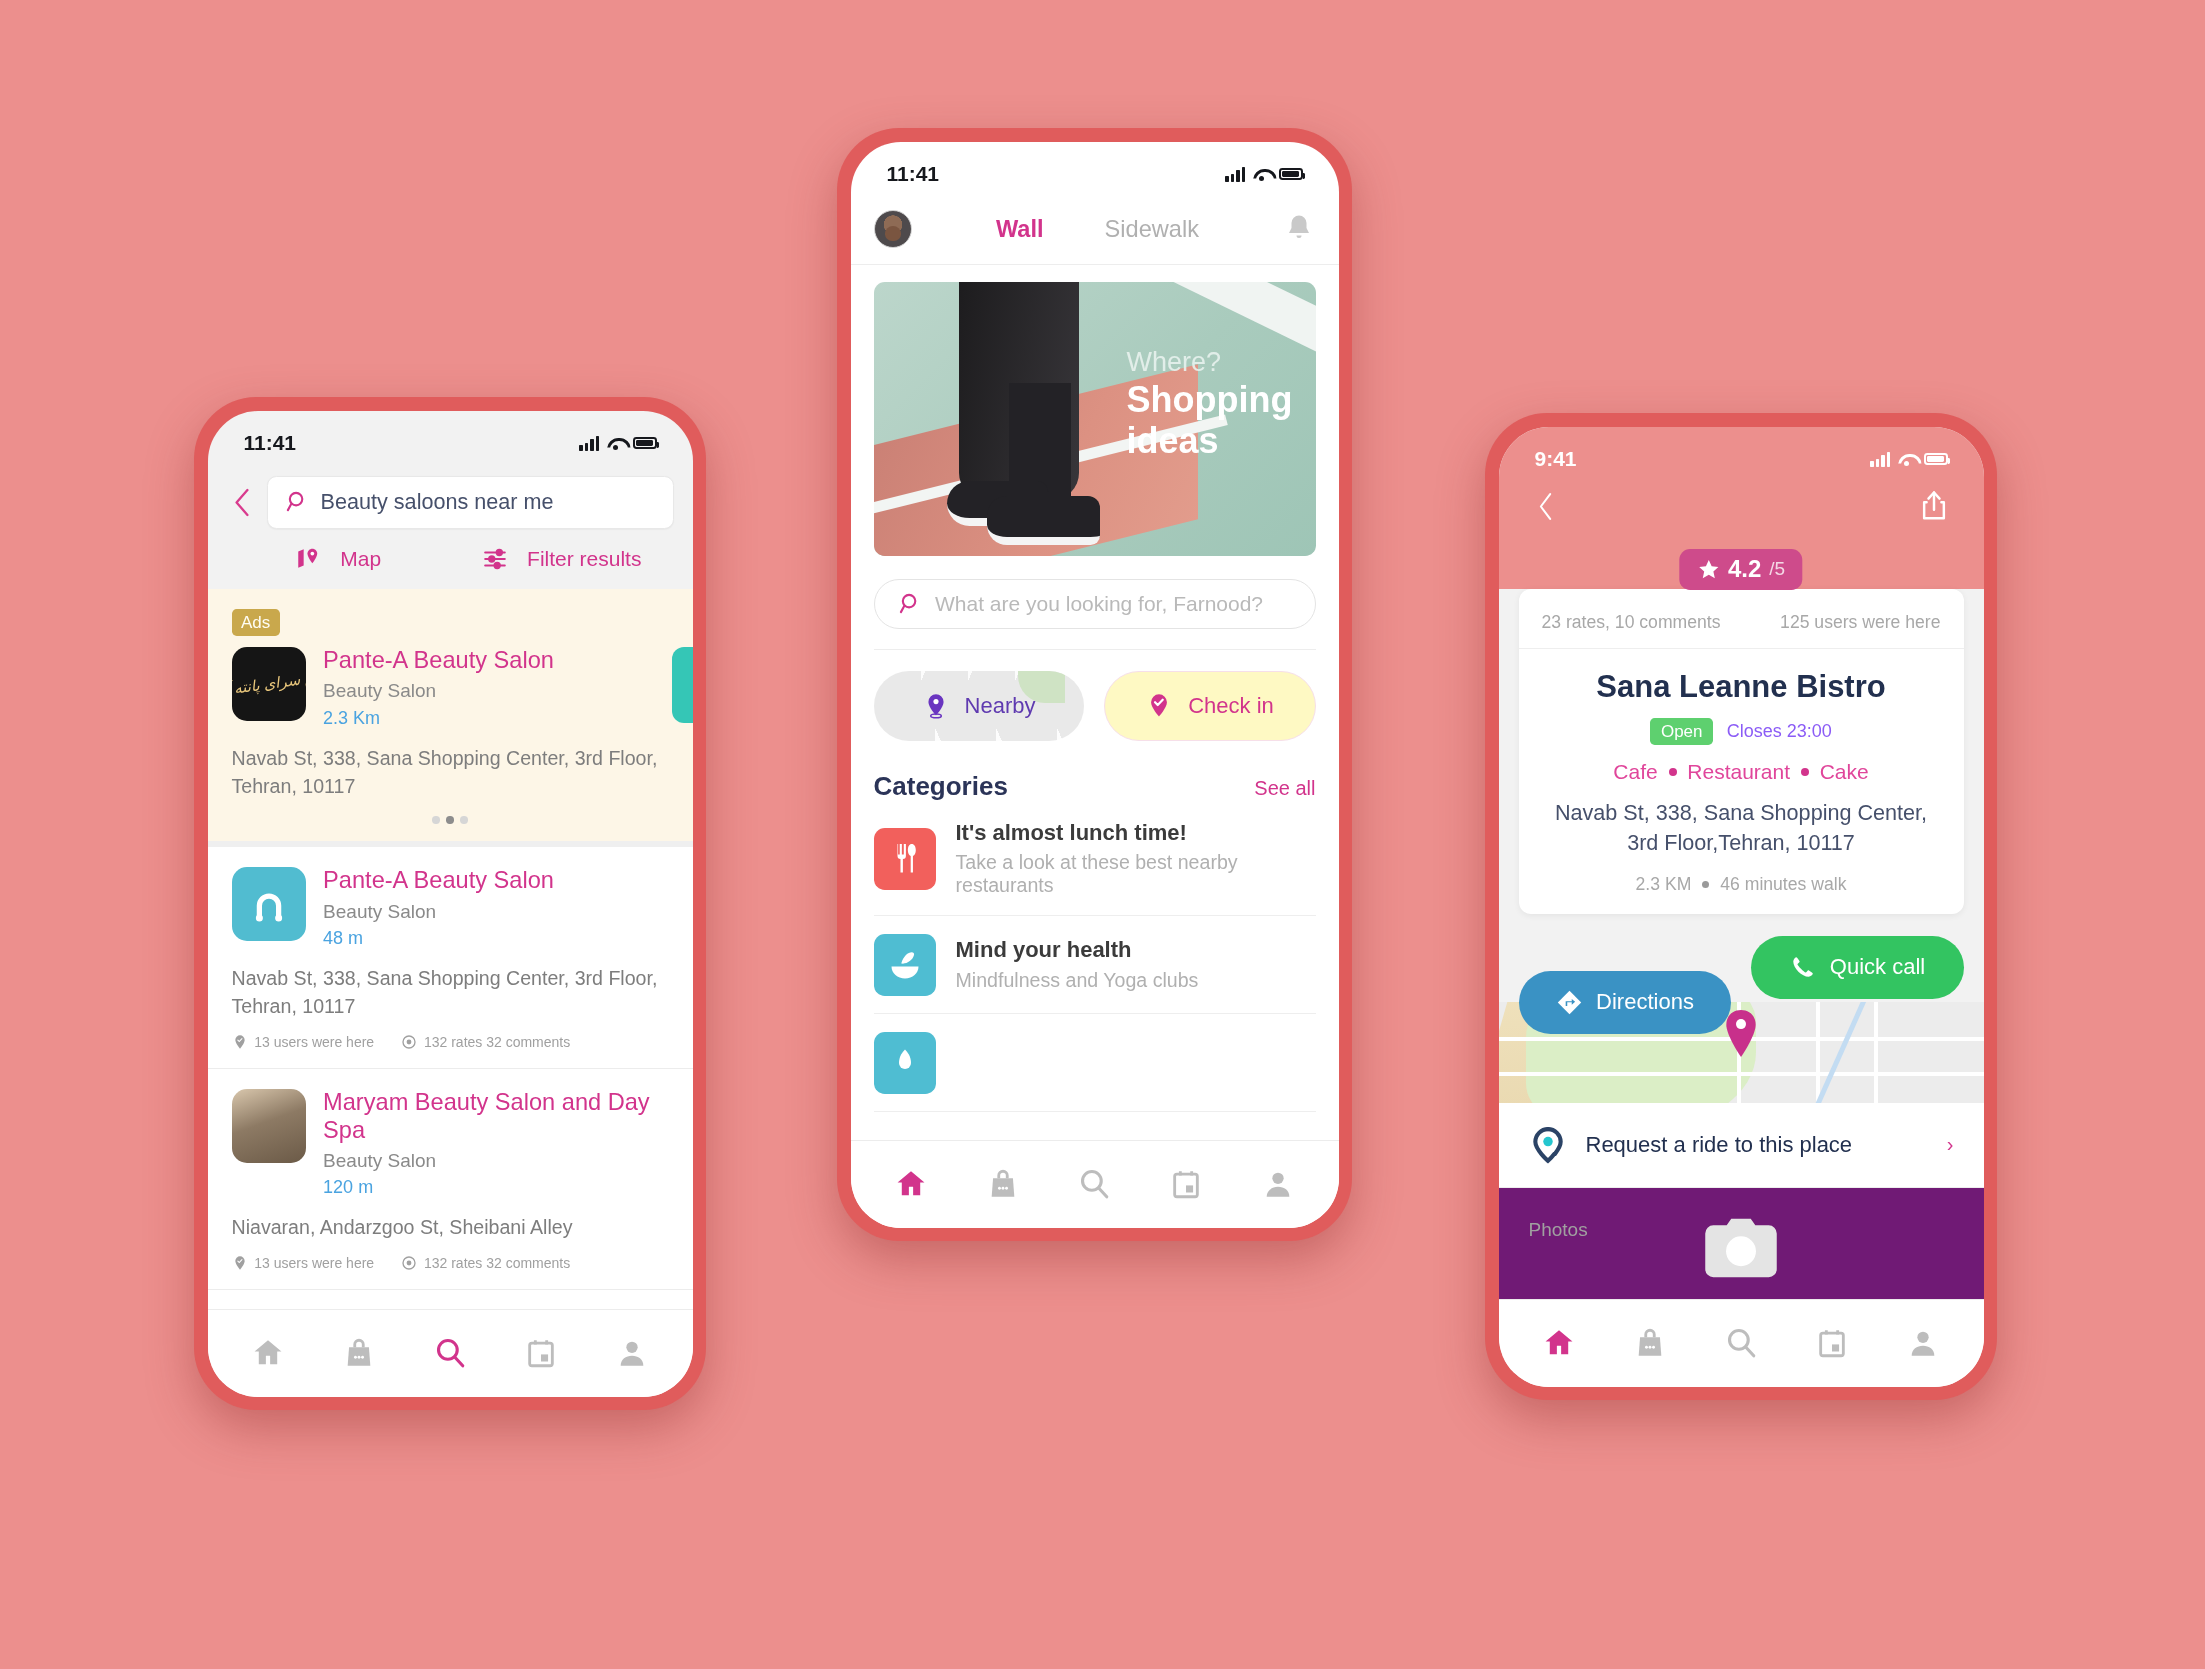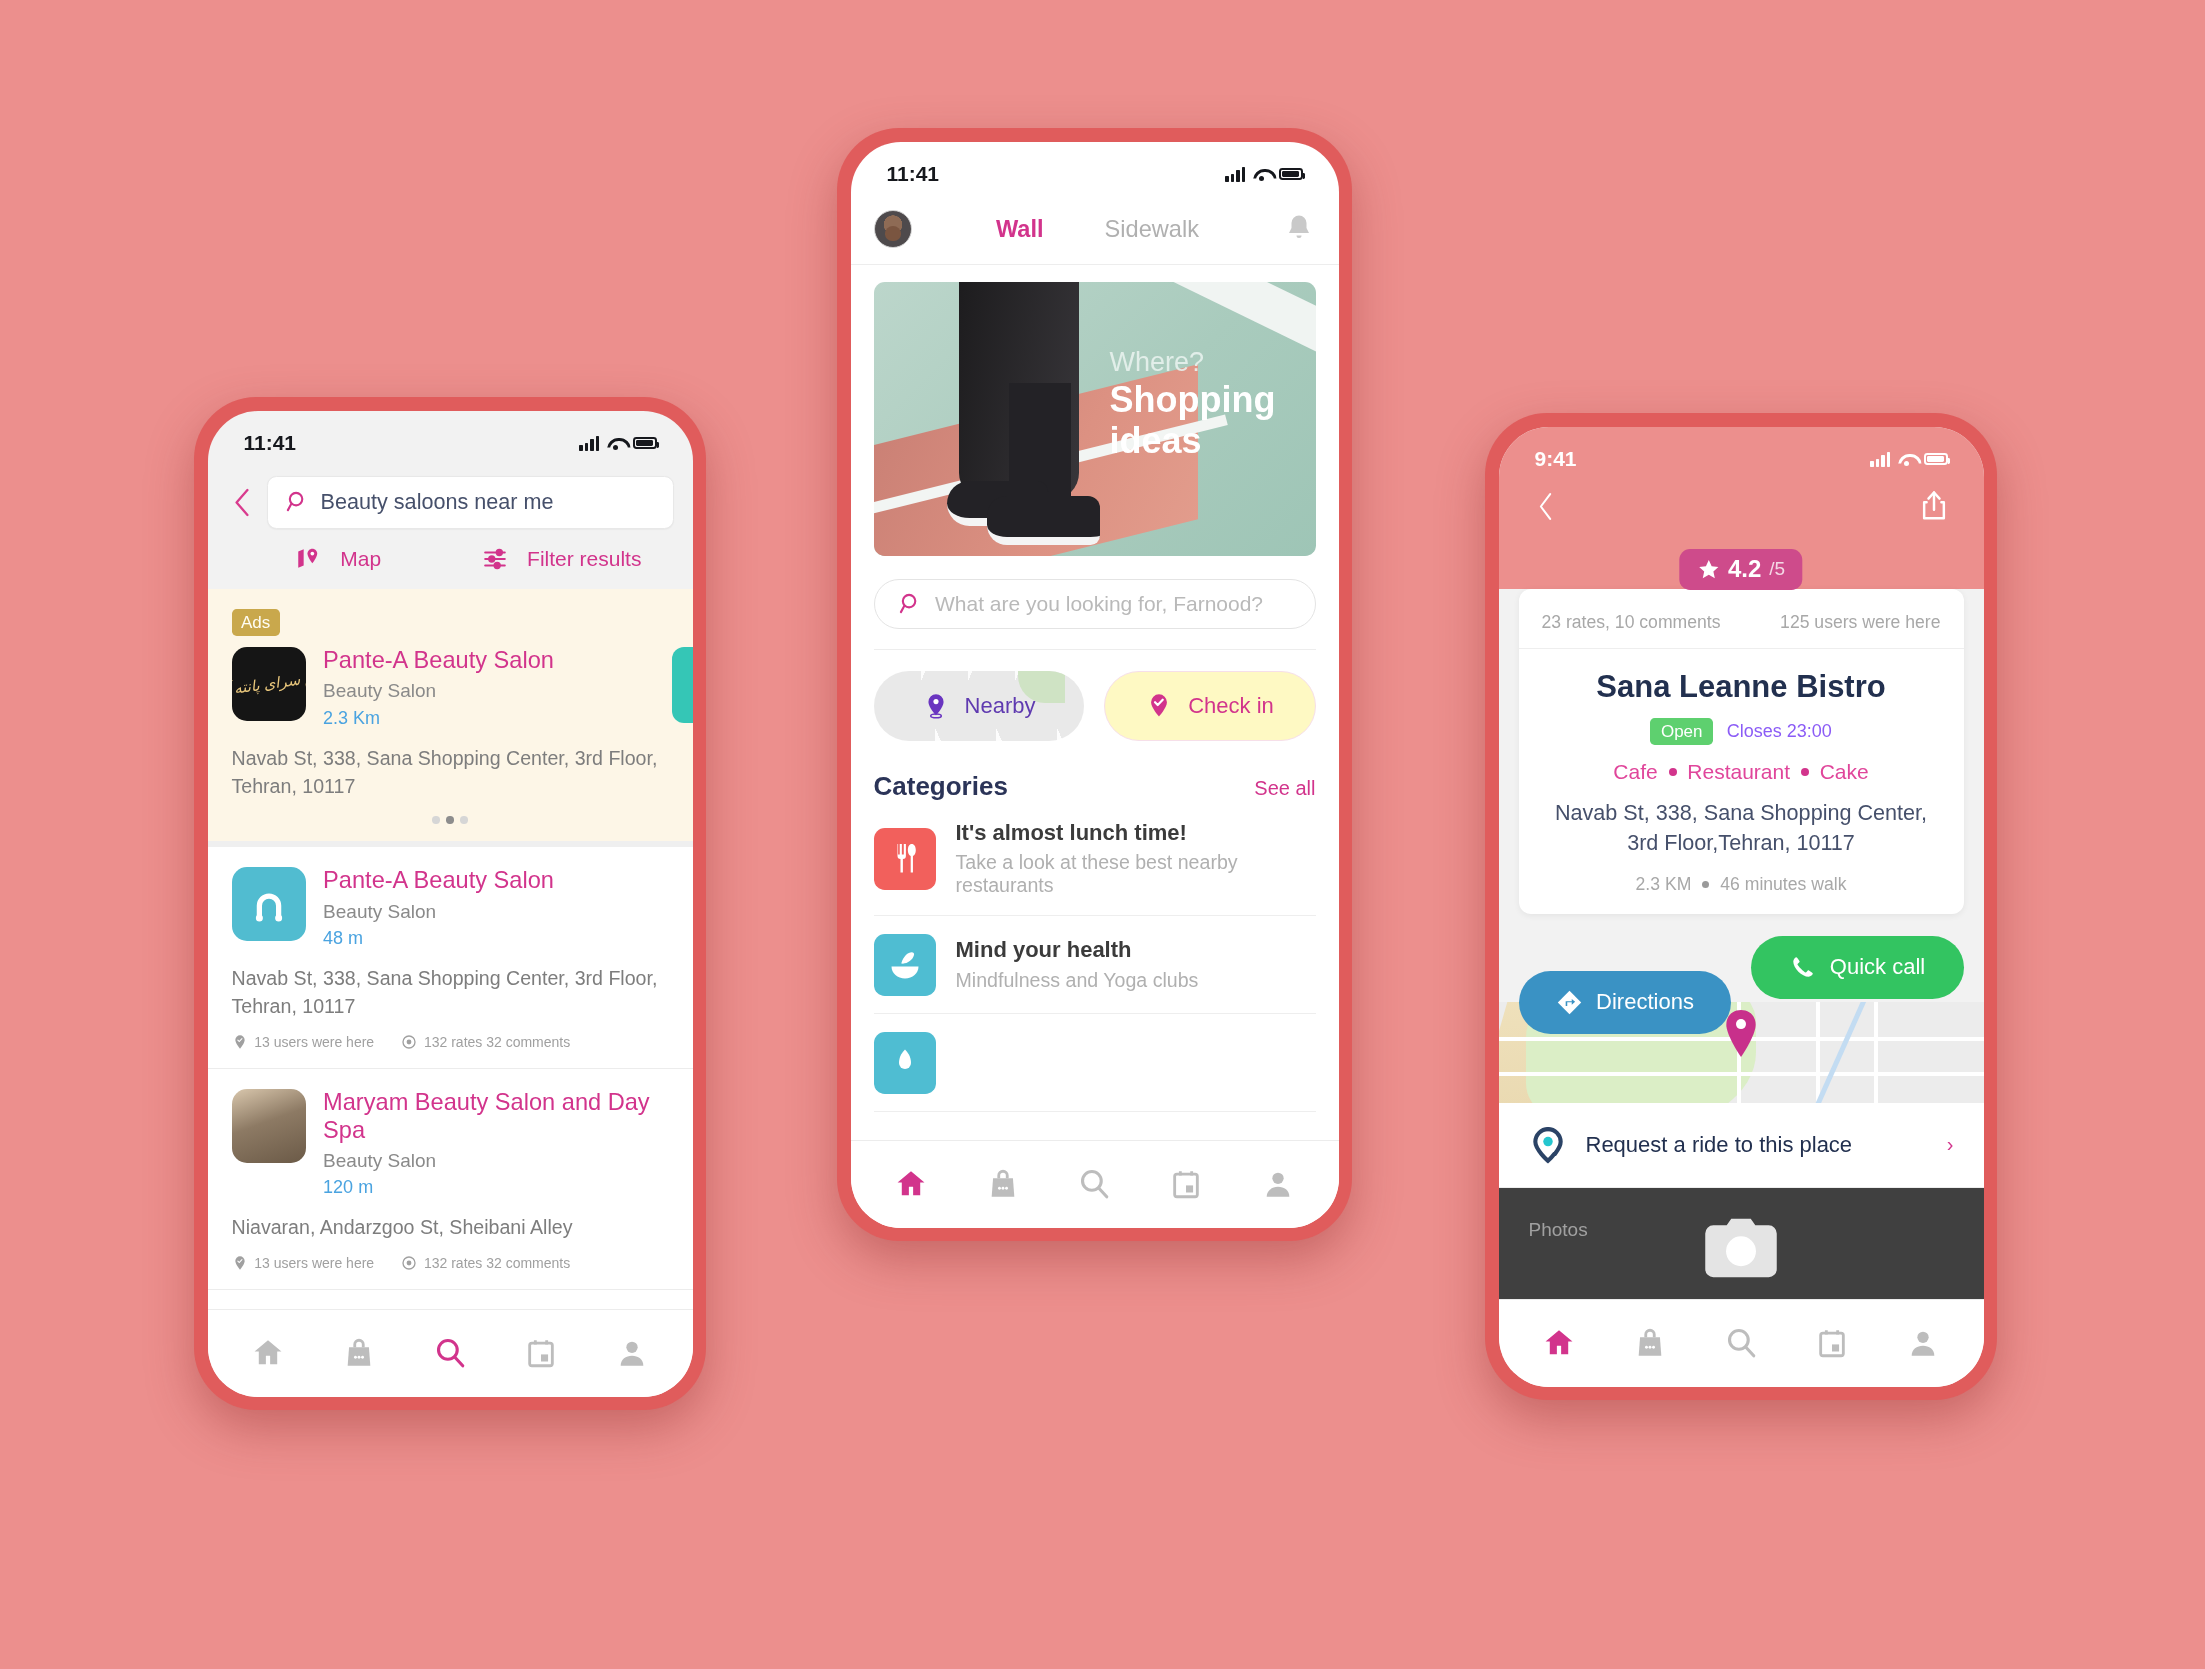--- a/index.html
+++ b/index.html
@@ -165,21 +165,21 @@
   .hero .legs{position:absolute;left:85px;top:-5.4px;width:120px;height:223px;
      background:linear-gradient(100deg,#1d1c1e,#38363a);border-radius:0 0 27px 27px;}
   .hero .leg2{position:absolute;left:135px;top:101px;width:62px;height:142px;
      background:#232226;border-radius:0 0 23px 23px;}
   .hero .shoe1{position:absolute;left:73px;bottom:30px;width:101px;height:45px;
      background:#232226;border-radius:23px 10.8px 9.5px 23px;
      border-bottom:8px solid #f4f4f4;}
   .hero .shoe2{position:absolute;left:113px;bottom:10.8px;width:113px;height:49px;
      background:#232226;border-radius:20px 12px 9.5px 20px;
      border-bottom:8.8px solid #f4f4f4;}
-  .hero-txt { position:absolute; right:40px; top:65px; text-align:left; }
+  .hero-txt { position:absolute; right:23px; top:65px; text-align:left; }
   .hero-where { color:#e8f2ee; font-size:27px; opacity:.9; }
   .hero-big { color:#fff; font-size:36px; font-weight:bold; line-height:1.06; margin-top:2.7px;}
   .wall-search {
      margin-top:23px; height:50px; border:0.7px solid #e4e4e4; border-radius:32px;
      display:flex; align-items:center; gap:13.5px; padding:0 24px;
   }
   .wall-search .mag{color:#d2348c;}
   .wall-search .mag svg{width:23px;height:23px;}
   .wall-search .ph{font-size:21px;color:#b9b9b9;}
   .hr { height:0.7px; background:#ededed; margin:20px 0 0 0; }
@@ -259,21 +259,21 @@
      background:linear-gradient(160deg,#f0e2bd,#e8d7ae);transform:rotate(16deg);}
   .map-strip .rd{position:absolute;background:#fff;}
   .map-strip .blu{position:absolute;background:#c3dcf2;}
   .map-pin{position:absolute;left:50%;top:8px;transform:translateX(-50%);
      width:36px;height:47px;}
   .ride-row { background:#fff; display:flex; align-items:center; gap:19px;
      padding:23px 30px; border-bottom:0.7px solid #ededed; flex:0 0 auto;}
   .ride-ic { width:38px;height:38px;flex:0 0 auto;}
   .ride-txt { flex:1; font-size:22px; color:#22304f; }
   .ride-arrow { color:#d2348c; font-size:20px; }
-  .photos-sec { background:#404040; flex:1 1 auto; padding:31px 30px 0 30px; position:relative;
+  .photos-sec { background:#701a75; flex:1 1 auto; padding:31px 30px 0 30px; position:relative;
      overflow:hidden;}
   .photos-lbl { font-size:19px; color:#a0a0a0; }
   .cam { position:absolute; left:50%; transform:translateX(-50%); bottom:15px; }
   .cam svg{width:78px;height:68px;}
 </style>
 </head>
 <body>
 
 <div class="phone" id="phone-left">
  <div class="screen">

